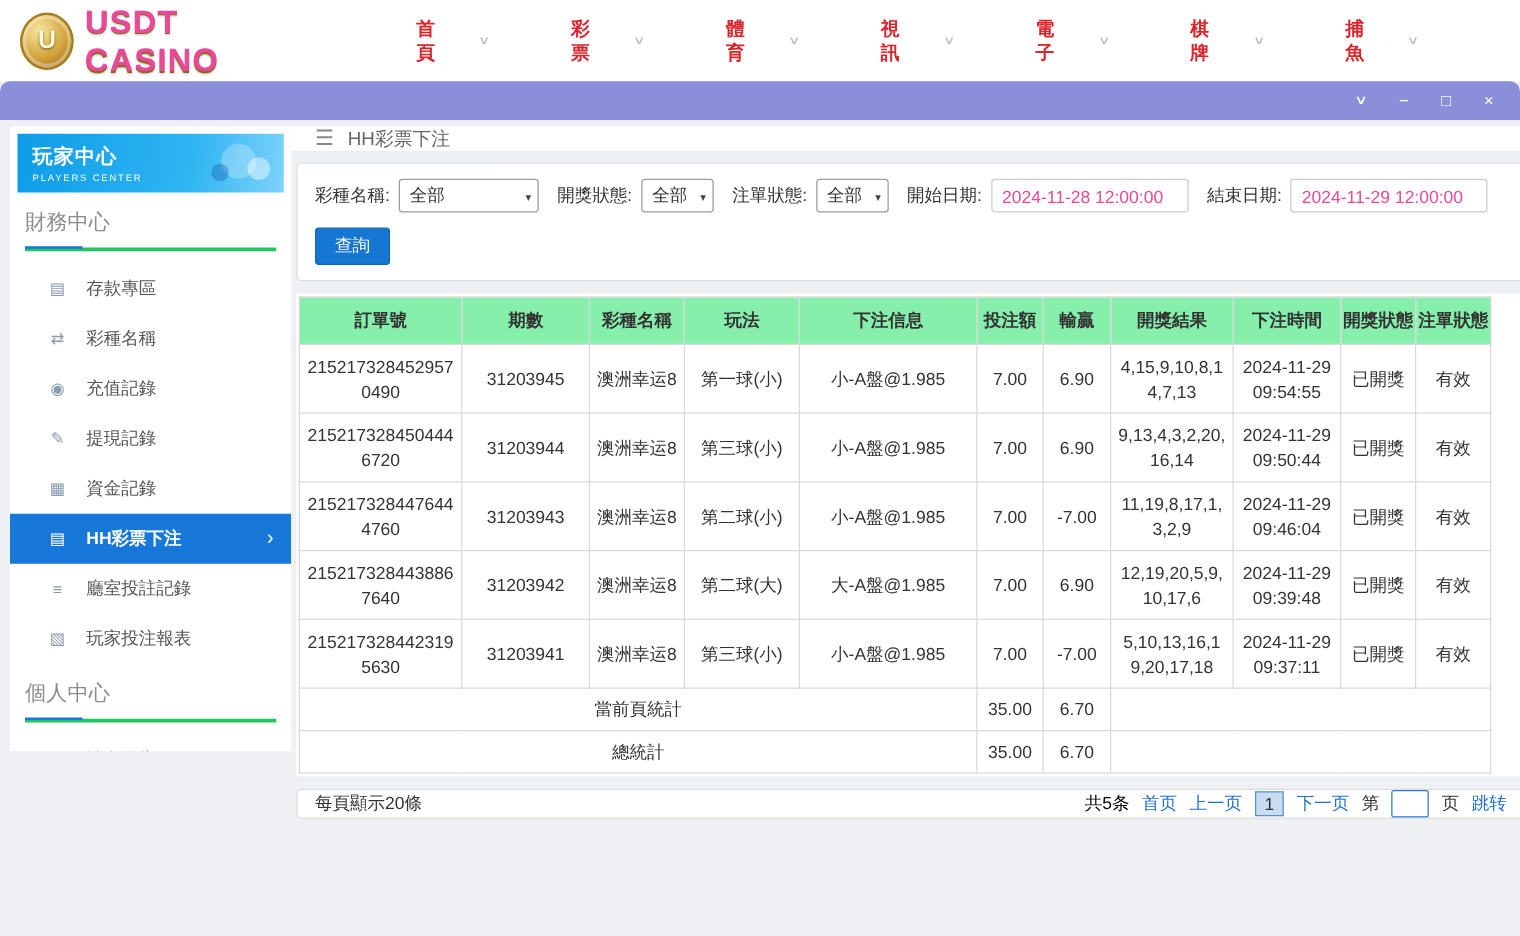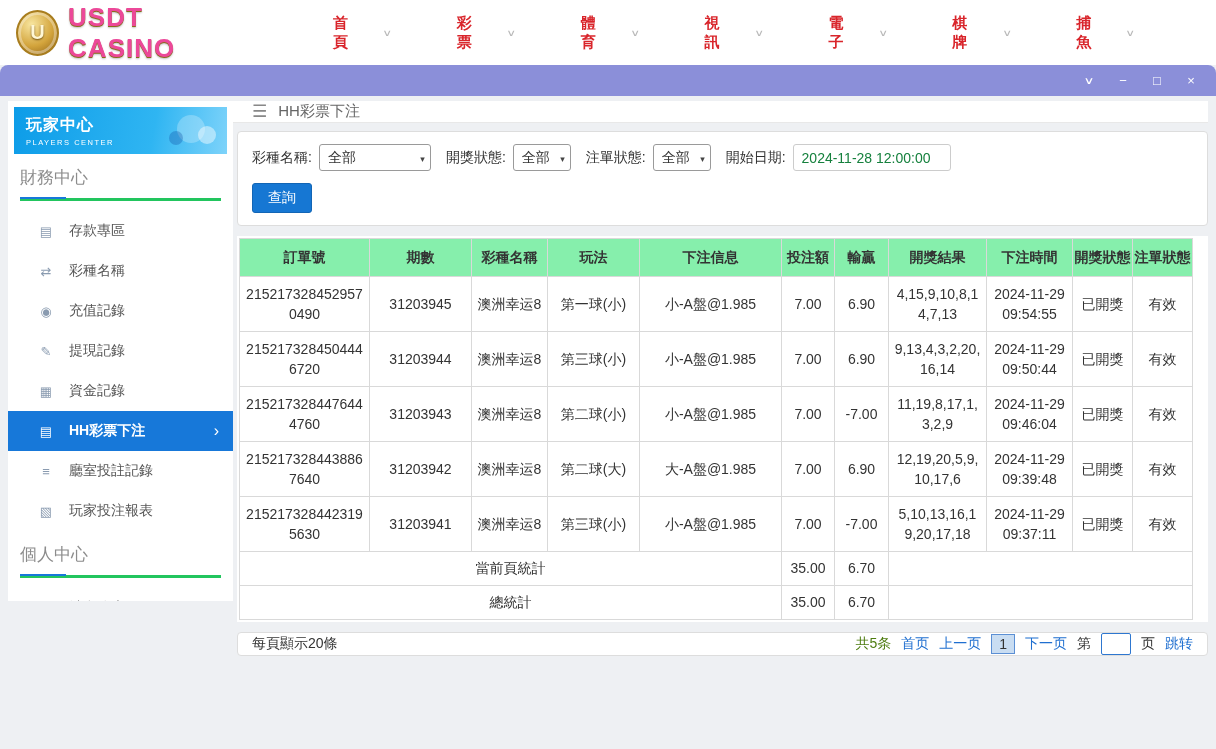--- a/index.html
+++ b/index.html
@@ -55,37 +55,37 @@
   .filter-panel { margin:8px 0 0 4px; background:#fff; border:1px solid #ddd; border-radius:4px; padding:12px 14px; }
   .filter-row { display:flex; align-items:center; }
   .fgroup { display:flex; align-items:center; gap:7px; margin-right:15px; }
   .flabel { color:#333; font-size:14px; white-space:nowrap; }
   .selectbox { position:relative; height:27px; border:1px solid #9a9a9a; border-radius:3px; background:#fff;
                display:flex; align-items:center; padding:0 20px 0 8px; font-size:14px; cursor:pointer; }
   .selectbox .caret { position:absolute; right:5px; top:9px; font-size:9px; color:#444; }
   .w-lottery { width:112px; }
   .w-small { width:58px; }
   .date-input { height:27px; width:158px; border:1px solid #ccc; border-radius:3px; padding:0 8px; font-size:14px;
-                color:#15803d; font-family:inherit; }
+                color:#ec4899; font-family:inherit; }
   .btn-primary { margin-top:12px; background:#1677d3; color:#fff; border:1px solid #1265b5; border-radius:3px;
                  height:30px; padding:0 15px; font-size:14px; cursor:pointer; font-family:inherit; }
 
   .table-panel { margin:10px 0 0 4px; background:#fff; padding:2px; flex-shrink:0; }
   table.bets { border-collapse:collapse; width:953px; table-layout:fixed; }
   .bets th, .bets td { border:1px solid #d9d9d9; text-align:center; font-size:14px; color:#333;
                        padding:2px 4px; word-break:break-all; line-height:1.45; }
   .bets th { background:#86efac; height:38px; font-weight:bold; padding:0 1px; }
   .bets td { height:55px; }
   .bets tr.sumrow td { height:34px; }
 
   .footer-bar { margin:10px 0 0 4px; background:#fff; border:1px solid #ddd; border-radius:4px; height:44px;
                 display:flex; align-items:center; justify-content:space-between; padding:0 14px; font-size:14px; }
   .pager { display:flex; align-items:center; gap:10px; }
   .pager a { color:#1f6fd0; text-decoration:none; cursor:pointer; }
-  .pager .total { color:#4d7c0f; }
+  .pager .total { color:#000000; }
   .pager .cur { border:1px solid #5b8fd4; background:#c9ddf2; color:#333; padding:1px 7px; cursor:pointer; }
   .jump-input { width:30px; height:22px; border:1px solid #2e77d0; border-radius:2px; font-family:inherit; padding:0 4px; }
 </style>
 </head>
 <body>
 
 <div>
 
   <header class="topbar">
     <div class="brand">
@@ -229,20 +229,24 @@
           <div class="fgroup">
             <span class="flabel">注單狀態:</span>
             <div class="selectbox w-small">
               <span>全部</span>
               <span class="caret">▾</span>
             </div>
           </div>
           <div class="fgroup">
             <span class="flabel">開始日期:</span>
             <input class="date-input" type="text" value="2024-11-28 12:00:00" style="">
+          </div>
+          <div class="fgroup">
+            <span class="flabel">結束日期:</span>
+            <input class="date-input" type="text" value="2024-11-29 12:00:00" style="">
           </div>
         </div>
         <button class="btn-primary">查詢</button>
       </div>
 
       <div class="table-panel">
         <table class="bets">
           <colgroup>
             <col style="width:130px">
               <col style="width:102px">

